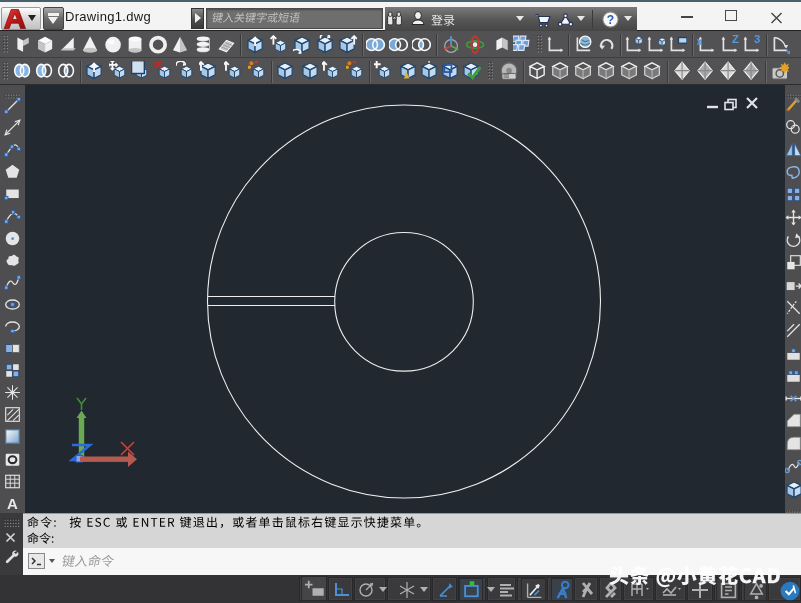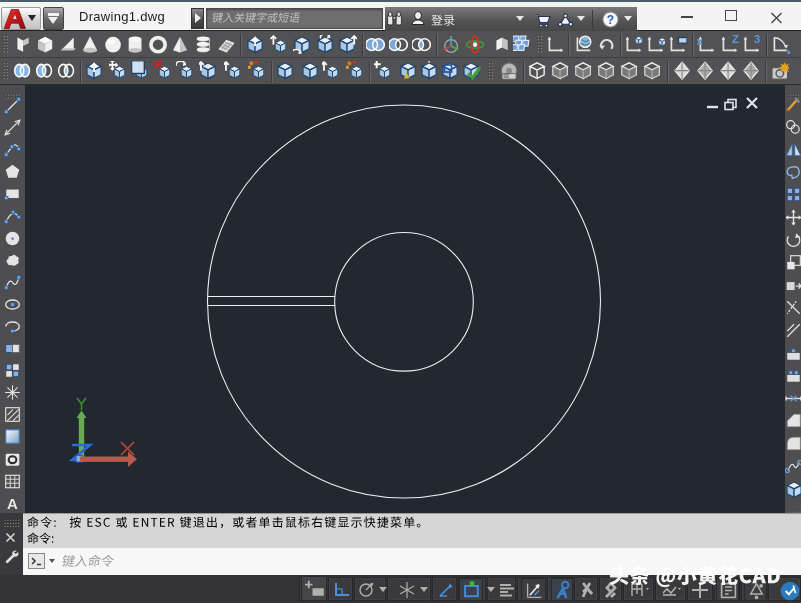--- a/index.html
+++ b/index.html
@@ -16,21 +16,21 @@
             <stop offset="0.5" stop-color="#c01818"></stop>
             <stop offset="1" stop-color="#8a0f0f"></stop>
           </linearGradient>
         </defs>
         <path d="M8.2 1.5 L15.5 1.5 L22.5 20.5 L17.5 20.5 L15.8 15.2 L8 15.2 L6.2 20.5 L1.2 20.5 Z M11.9 5.5 L9.3 11.6 L14.4 11.6 Z" fill="url(#ra)" stroke="#7a0a0a" stroke-width="0.7"></path>
       </svg></div>
     <div style="position:absolute;left:28px;top:15px;width:0;height:0;border-left:4.5px solid transparent;border-right:4.5px solid transparent;border-top:6px solid #222;"></div>
     <div style="position:absolute;left:43px;top:7px;width:21px;height:23px;background:linear-gradient(#a8a8a8,#6a6a6a 50%,#555);border:1px solid #444;border-radius:2px;"></div>
     <div style="position:absolute;left:48px;top:13px;width:11px;height:2.5px;background:#f0f0f0;"></div>
     <div style="position:absolute;left:48px;top:17px;width:0;height:0;border-left:5.5px solid transparent;border-right:5.5px solid transparent;border-top:7px solid #f0f0f0;"></div>
-    <div style="position:absolute;left:65px;top:7px;width:114px;height:20px;font:13px Liberation Sans,sans-serif;color:#1a1a1a;text-align:center;line-height:20px;letter-spacing:0.3px;">Drawing1.dwg</div>
+    <div style="position:absolute;left:65px;top:7px;width:114px;height:20px;font:13px Liberation Sans,sans-serif;color:#1a1a1a;text-align:left;line-height:20px;letter-spacing:0.3px;">Drawing1.dwg</div>
     <div style="position:absolute;left:191px;top:8px;width:13px;height:21px;background:linear-gradient(#8a8a8a,#4a4a4a 60%,#3a3a3a);border:1px solid #333;"></div>
     <div style="position:absolute;left:195px;top:13px;width:0;height:0;border-top:5px solid transparent;border-bottom:5px solid transparent;border-left:6px solid #f0f0f0;"></div>
     <div style="position:absolute;left:206px;top:8px;width:177px;height:21px;background:#6e6e6e;border:1px solid #4a4a4a;box-shadow:inset 0 1px 2px rgba(0,0,0,0.35);"></div>
     <div style="position:absolute;left:212px;top:10px;width:88px;height:16px;transform:skewX(-10deg);"><svg xmlns="http://www.w3.org/2000/svg" width="88" height="15" style="overflow:visible;">
         <g fill="#c4c4c4" transform="translate(0,11.7)">
           <path transform="translate(0.0,0) scale(0.011000,-0.011000)" d="M51 346V278H165V83C165 36 132 1 115 -12C128 -25 148 -52 156 -68C170 -49 194 -31 350 78C342 90 332 116 327 135L229 69V278H340V346H229V482H330V548H92C116 581 138 618 158 659H334V728H188C201 760 213 793 222 826L156 843C129 742 82 645 26 580C40 566 62 534 70 520L89 544V482H165V346ZM578 761V706H697V626H553V568H697V487H578V431H697V355H575V296H697V214H550V155H697V32H757V155H942V214H757V296H920V355H757V431H904V568H965V626H904V761H757V837H697V761ZM757 568H848V487H757ZM757 626V706H848V626ZM367 408C367 413 374 419 382 425H488C480 344 467 273 449 212C434 247 420 287 409 334L358 313C376 243 398 185 423 138C390 60 345 4 289 -32C302 -46 318 -69 327 -85C383 -46 428 6 463 76C552 -39 673 -66 811 -66H942C946 -48 955 -18 965 -1C932 -2 839 -2 815 -2C689 -2 572 23 490 139C522 229 543 342 552 485L515 490L504 489H441C483 566 525 665 559 764L517 792L497 782H353V712H473C444 626 406 546 392 522C376 491 353 464 336 460C346 447 361 421 367 408Z"></path>
           <path transform="translate(11.0,0) scale(0.011000,-0.011000)" d="M295 755C361 709 412 653 456 591C391 306 266 103 41 -13C61 -27 96 -58 110 -73C313 45 441 229 517 491C627 289 698 58 927 -70C931 -46 951 -6 964 15C631 214 661 590 341 819Z"></path>
           <path transform="translate(22.0,0) scale(0.011000,-0.011000)" d="M224 799C265 746 307 675 324 627H129V552H461V430C461 412 460 393 459 374H68V300H444C412 192 317 77 48 -13C68 -30 93 -62 102 -79C360 11 470 127 515 243C599 88 729 -21 907 -74C919 -51 942 -18 960 -1C777 44 640 152 565 300H935V374H544L546 429V552H881V627H683C719 681 759 749 792 809L711 836C686 774 640 687 600 627H326L392 663C373 710 330 780 287 831Z"></path>
           <path transform="translate(33.0,0) scale(0.011000,-0.011000)" d="M51 346V278H165V83C165 36 132 1 115 -12C128 -25 148 -52 156 -68C170 -49 194 -31 350 78C342 90 332 116 327 135L229 69V278H340V346H229V482H330V548H92C116 581 138 618 158 659H334V728H188C201 760 213 793 222 826L156 843C129 742 82 645 26 580C40 566 62 534 70 520L89 544V482H165V346ZM578 761V706H697V626H553V568H697V487H578V431H697V355H575V296H697V214H550V155H697V32H757V155H942V214H757V296H920V355H757V431H904V568H965V626H904V761H757V837H697V761ZM757 568H848V487H757ZM757 626V706H848V626ZM367 408C367 413 374 419 382 425H488C480 344 467 273 449 212C434 247 420 287 409 334L358 313C376 243 398 185 423 138C390 60 345 4 289 -32C302 -46 318 -69 327 -85C383 -46 428 6 463 76C552 -39 673 -66 811 -66H942C946 -48 955 -18 965 -1C932 -2 839 -2 815 -2C689 -2 572 23 490 139C522 229 543 342 552 485L515 490L504 489H441C483 566 525 665 559 764L517 792L497 782H353V712H473C444 626 406 546 392 522C376 491 353 464 336 460C346 447 361 421 367 408Z"></path>
           <path transform="translate(44.0,0) scale(0.011000,-0.011000)" d="M460 363V300H69V228H460V14C460 0 455 -5 437 -6C419 -6 354 -6 287 -4C300 -24 314 -58 319 -79C404 -79 457 -78 492 -67C528 -54 539 -32 539 12V228H930V300H539V337C627 384 717 452 779 516L728 555L711 551H233V480H635C584 436 519 392 460 363ZM424 824C443 798 462 765 475 736H80V529H154V664H843V529H920V736H563C549 769 523 814 497 847Z"></path>

